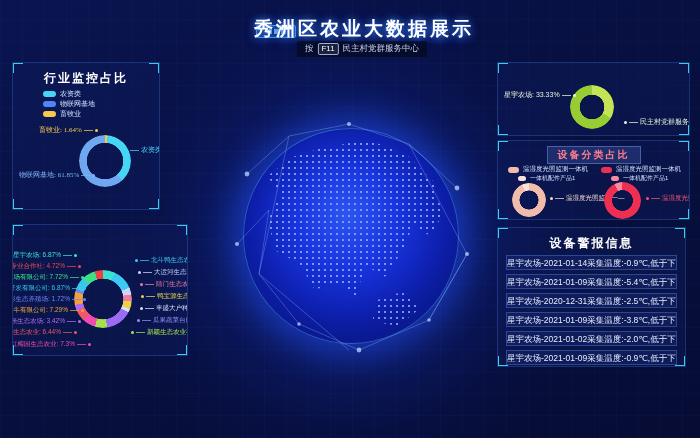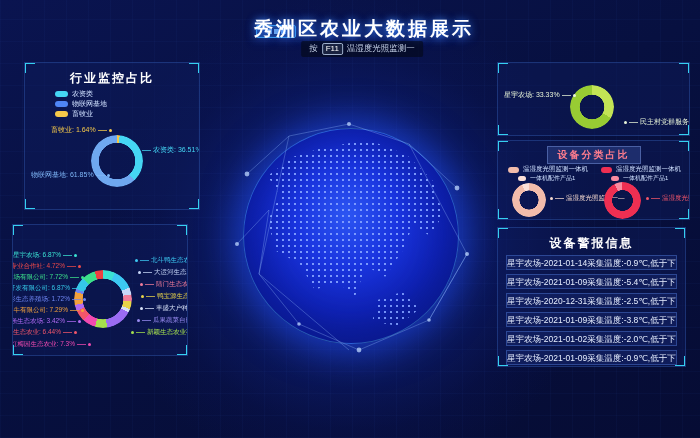--- a/index.html
+++ b/index.html
@@ -108,24 +108,24 @@
 
   <div class="logo">
       <i></i>
       <i></i>
       <i></i>
     </div>
   <div class="title">秀洲区农业大数据展示</div>
   <div class="hint">
     <span>按</span>
     <span class="keycap">F11</span>
-    <span>温湿度光照监测一</span>
-  </div>
-
-  <div class="panel" style="left:24px;top:62px;width:176px;height:148px;">
+    <span>民主村党群服务中心</span>
+  </div>
+
+  <div class="panel" style="left:12px;top:62px;width:148px;height:148px;font-family:Liberation Serif, serif;">
     <b class="corners"></b>
     <div class="ptitle">行业监控占比</div>
     <div class="leg" style="left:30px;top:26px;">
       <span class="sw" style="background-color: rgb(69, 214, 244);"></span>
       <span>农资类</span>
     </div>
     <div class="leg" style="left:30px;top:36px;">
       <span class="sw" style="background-color: rgb(79, 134, 247);"></span>
       <span>物联网基地</span>
     </div>

